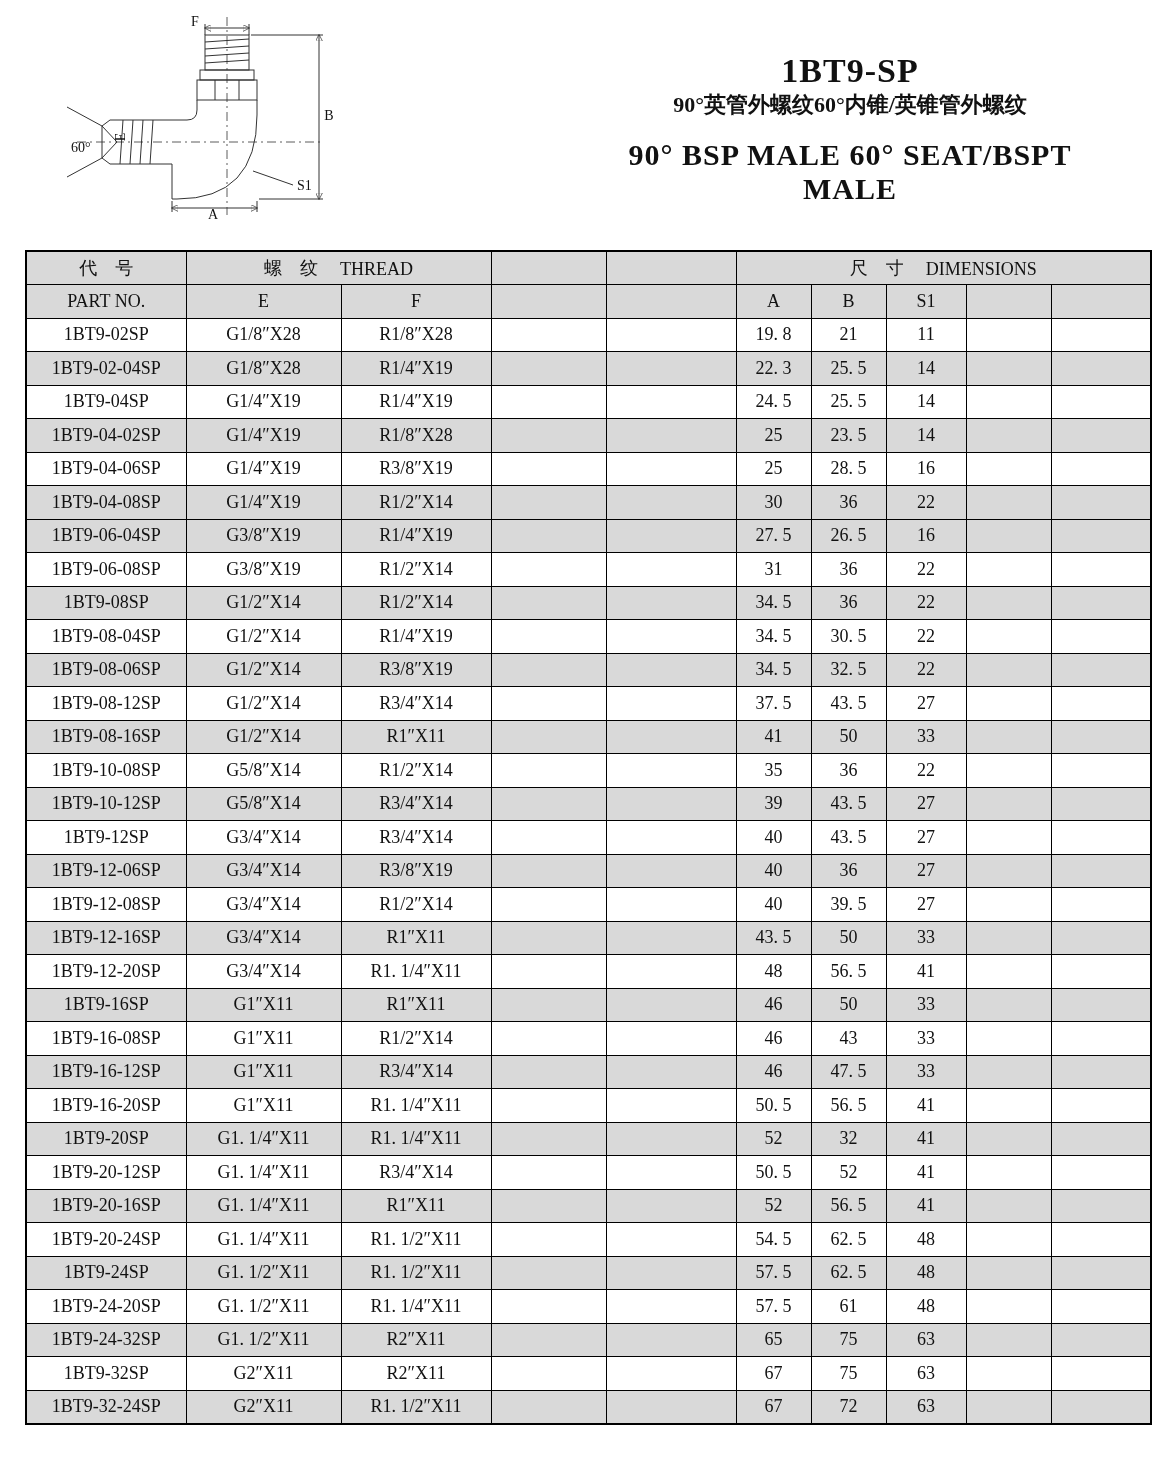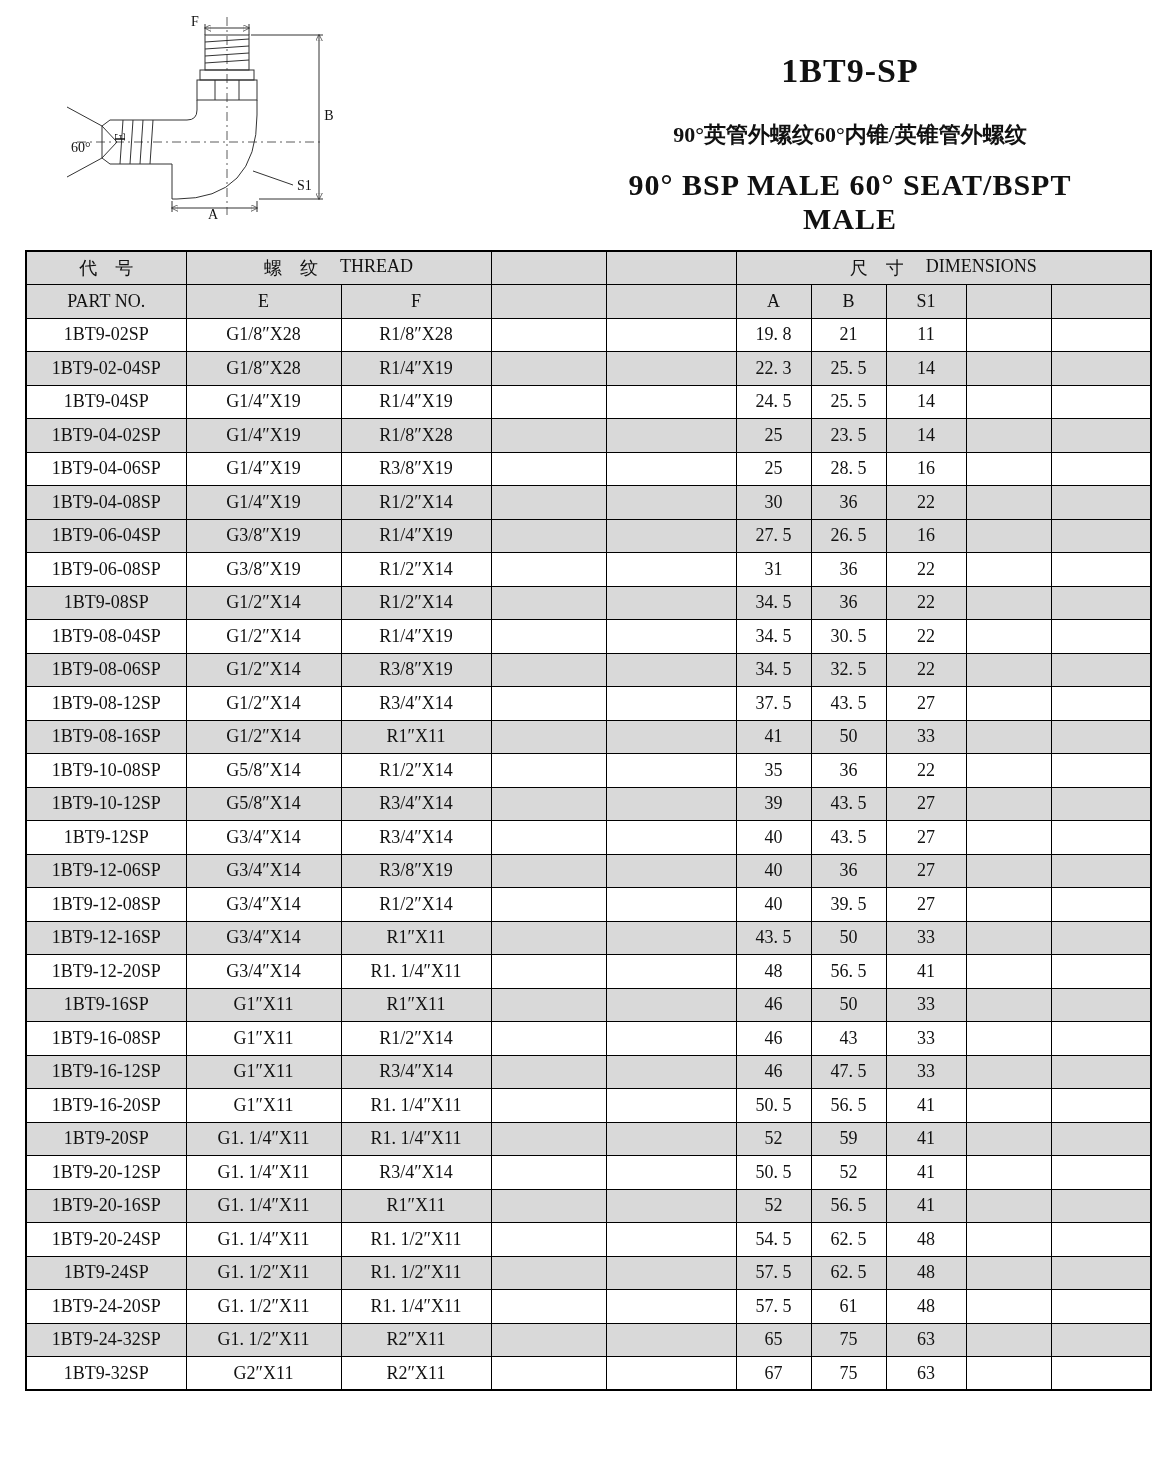--- a/index.html
+++ b/index.html
@@ -9,31 +9,31 @@
 
   
   .drawing { position:absolute; left:55px; top:15px; width:300px; height:205px; }
   .drawing line, .drawing path, .drawing rect { stroke:#333; stroke-width:1; fill:none; }
   .drawing .cl { stroke-dasharray:9 4 2 4; stroke-width:0.8; }
   .drawing text { font-family:"Liberation Serif","DejaVu Serif",serif; font-size:14px; fill:#111; stroke:none; }
 
   
   .titleblock { position:absolute; left:600px; top:52px; width:500px; text-align:center; }
   .title { font-size:34px; font-weight:600; letter-spacing:1px; }
-  .subtitle-cn { margin-top:30px; font-size:22px; font-weight:700; }
+  .subtitle-cn { font-size:22px; font-weight:700; }
   .subtitle-en { margin-top:18px; font-size:30px; font-weight:700; letter-spacing:1px; }
 
   
   table.spec { position:absolute; left:25px; top:250px; width:1125px; border-collapse:collapse;
                table-layout:fixed; border:2px solid #000; }
   .spec th, .spec td { border:1px solid #000; height:33.5px; text-align:center; vertical-align:middle;
                font-size:18px; font-weight:400; white-space:nowrap; overflow:hidden; padding:0 2px; }
   .spec th.gray { background:#d9d9d9;margin-top:9px; }
   .spec tr.alt td { background:#d9d9d9; }
-  .th-split { display:flex; justify-content:center; align-items:flex-start; gap:22px; }
+  .th-split { display:flex; justify-content:center; align-items:flex-end; gap:22px; }
 </style>
 </head>
 <body>
 
 <div class="page">
 
   <svg class="drawing" viewBox="0 0 300 205">
     <defs>
       <marker id="arr" viewBox="0 0 10 10" refX="9" refY="5" markerWidth="7" markerHeight="7" orient="auto-start-reverse">
         <path d="M0,0 L10,5 L0,10 z" fill="#333" stroke="none"></path>
@@ -430,21 +430,21 @@
           <td></td>
           <td></td>
         </tr>
         <tr class="alt">
           <td>1BT9-20SP</td>
           <td>G1. 1/4″X11</td>
           <td>R1. 1/4″X11</td>
           <td></td>
           <td></td>
           <td>52</td>
-          <td>59</td>
+          <td>32</td>
           <td>41</td>
           <td></td>
           <td></td>
         </tr>
         <tr>
           <td>1BT9-20-12SP</td>
           <td>G1. 1/4″X11</td>
           <td>R3/4″X14</td>
           <td></td>
           <td></td>
@@ -519,16 +519,28 @@
           <td>G2″X11</td>
           <td>R2″X11</td>
           <td></td>
           <td></td>
           <td>67</td>
           <td>75</td>
           <td>63</td>
           <td></td>
           <td></td>
         </tr>
+        <tr class="alt">
+          <td>1BT9-32-24SP</td>
+          <td>G2″X11</td>
+          <td>R1. 1/2″X11</td>
+          <td></td>
+          <td></td>
+          <td>67</td>
+          <td>72</td>
+          <td>63</td>
+          <td></td>
+          <td></td>
+        </tr>
       </tbody>
   </table>
 
 </div>
 
 </body></html>

